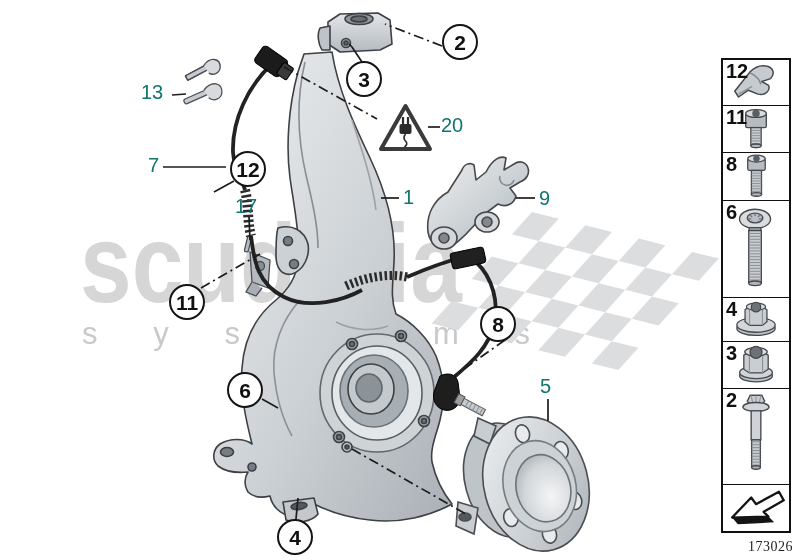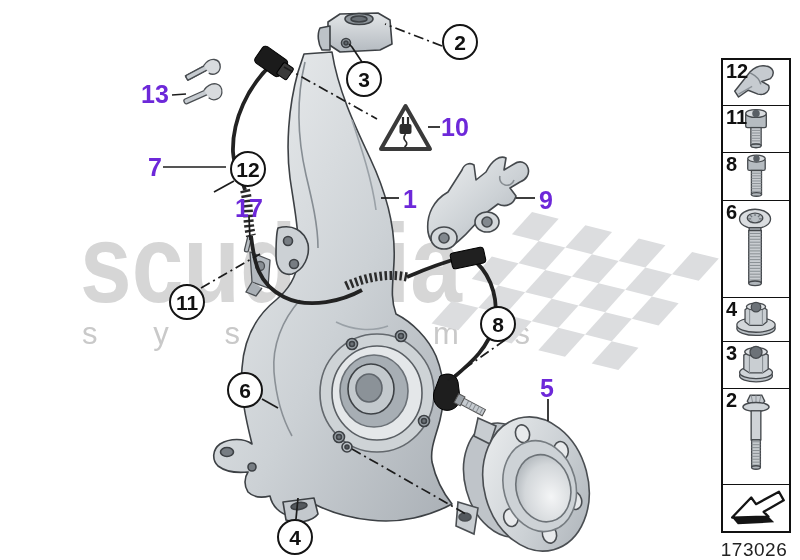--- a/index.html
+++ b/index.html
@@ -2,28 +2,28 @@
 <html><head>
 <meta charset="utf-8">
 <style>
   html,body{margin:0;padding:0;background:#fff;}
   #stage{position:relative;width:800px;height:560px;background:#fff;overflow:hidden;
          font-family:"Liberation Sans", sans-serif;}
   #artwork{position:absolute;left:0;top:0;}
   .callout{position:absolute;width:36px;height:36px;border:2.6px solid #141414;border-radius:50%;
            background:#fff;display:flex;align-items:center;justify-content:center;
            font-weight:bold;font-size:21px;color:#111;box-sizing:border-box;line-height:1;}
-  .plainlabel{position:absolute;font-weight:bold;font-size:25px;color:#6d28d9;line-height:1;}
+  .plainlabel{position:absolute;font-weight:normal;font-size:20px;color:#0f766e;line-height:1;}
   .sidebar{position:absolute;left:721px;top:58px;width:66px;border:2px solid #111;background:#fff;}
   .cell{position:relative;border-bottom:1.6px solid #111;overflow:hidden;}
   .cell:last-child{border-bottom:none;}
   .cell .num{position:absolute;top:1px;left:3px;font-weight:bold;font-size:20px;color:#111;line-height:1.05;}
   .cell svg{display:block;margin:0 auto;}
-  .footer-code{position:absolute;left:715px;top:539px;width:78px;text-align:center;
-               font-size:19px;color:#222;letter-spacing:.5px;}
+  .footer-code{position:absolute;left:715px;top:539px;width:78px;text-align:right;
+               font-size:14px;color:#222;letter-spacing:.5px;font-family:Liberation Serif, serif;}
 </style>
 </head>
 <body>
 
 <div id="stage">
 
   <svg id="artwork" width="800" height="560" viewBox="0 0 800 560">
     <defs>
       <linearGradient id="gMetal" x1="0" y1="0" x2="1" y2="1">
         <stop offset="0" stop-color="#eef0f1"></stop>
@@ -223,21 +223,21 @@
   <div class="callout" style="left:169px;top:284px">11</div>
   <div class="callout" style="left:480px;top:306px">8</div>
   <div class="callout" style="left:227px;top:372px">6</div>
   <div class="callout" style="left:277px;top:519px">4</div>
 
   <div class="plainlabel" style="left:141px;top:82px">13</div>
   <div class="plainlabel" style="left:148px;top:155px">7</div>
   <div class="plainlabel" style="left:235px;top:196px">17</div>
   <div class="plainlabel" style="left:403px;top:187px">1</div>
   <div class="plainlabel" style="left:539px;top:188px">9</div>
-  <div class="plainlabel" style="left:441px;top:115px">10</div>
+  <div class="plainlabel" style="left:441px;top:115px">20</div>
   <div class="plainlabel" style="left:540px;top:376px">5</div>
 
   <div class="sidebar">
 
     <div class="cell" style="height:45px">
       <span class="num">12</span>
       <svg width="62" height="43" viewBox="0 0 64 44" style="margin-left:2px">
         <path d="M10,32 L26,12 C30,8 36,5 42,6 C50,7 52,14 47,19 L38,22 L45,26 C47,31 42,37 34,35 L24,31 L14,38 Z" fill="#c6cbd0" stroke="#44484c" stroke-width="1.5" stroke-linejoin="round"></path>
         <path d="M26,13 C32,16 36,20 37,25" fill="none" stroke="#7e858b" stroke-width="1.5"></path>
         <path d="M14,35 L28,27" stroke="#8b9298" stroke-width="1.4"></path>

